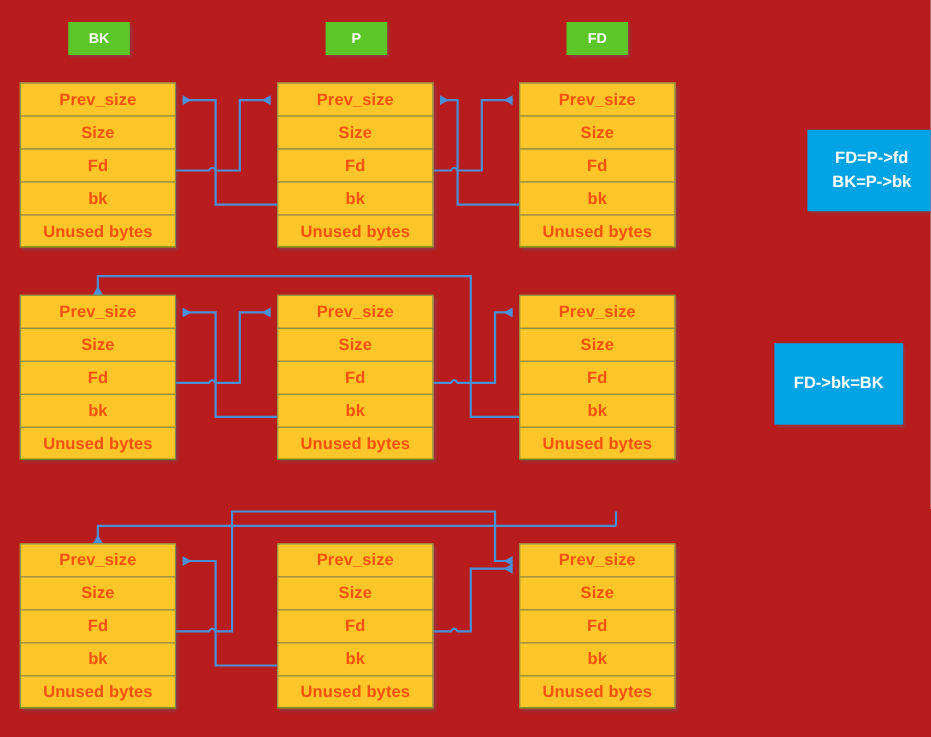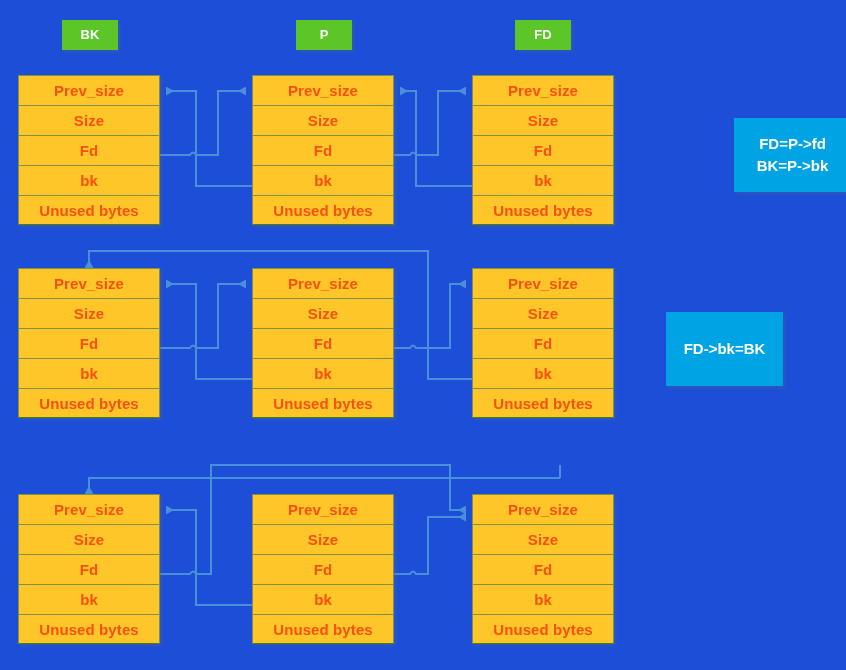--- a/index.html
+++ b/index.html
@@ -11,21 +11,21 @@
     width: 846px;
     height: 670px;
     background: #b3d4ee;
     font-family: "Liberation Sans", sans-serif;
     overflow: hidden;
   }
   #canvas {
     position: relative;
     width: 846px;
     height: 670px;
-    background: #1d4ed8;
+    background: #b91c1c;
   }
   svg#wires {
     position: absolute;
     left: 0;
     top: 0;
     width: 846px;
     height: 670px;
     pointer-events: none;
     z-index: 1;
   }
@@ -164,21 +164,21 @@
     <div class="cell">bk</div>
     <div class="cell">Unused bytes</div>
   </div>
   <div class="chunk" style="left:472px; top:268px;">
     <div class="cell">Prev_size</div>
     <div class="cell">Size</div>
     <div class="cell">Fd</div>
     <div class="cell">bk</div>
     <div class="cell">Unused bytes</div>
   </div>
-  <div class="callout" style="left:666px; top:312px; width:117px; height:74px;">
+  <div class="callout" style="left:704px; top:312px; width:117px; height:74px;">
     <span class="ln">FD-&gt;bk=BK</span>
   </div>
 
   <div class="chunk" style="left:18px; top:494px;">
     <div class="cell">Prev_size</div>
     <div class="cell">Size</div>
     <div class="cell">Fd</div>
     <div class="cell">bk</div>
     <div class="cell">Unused bytes</div>
   </div>

